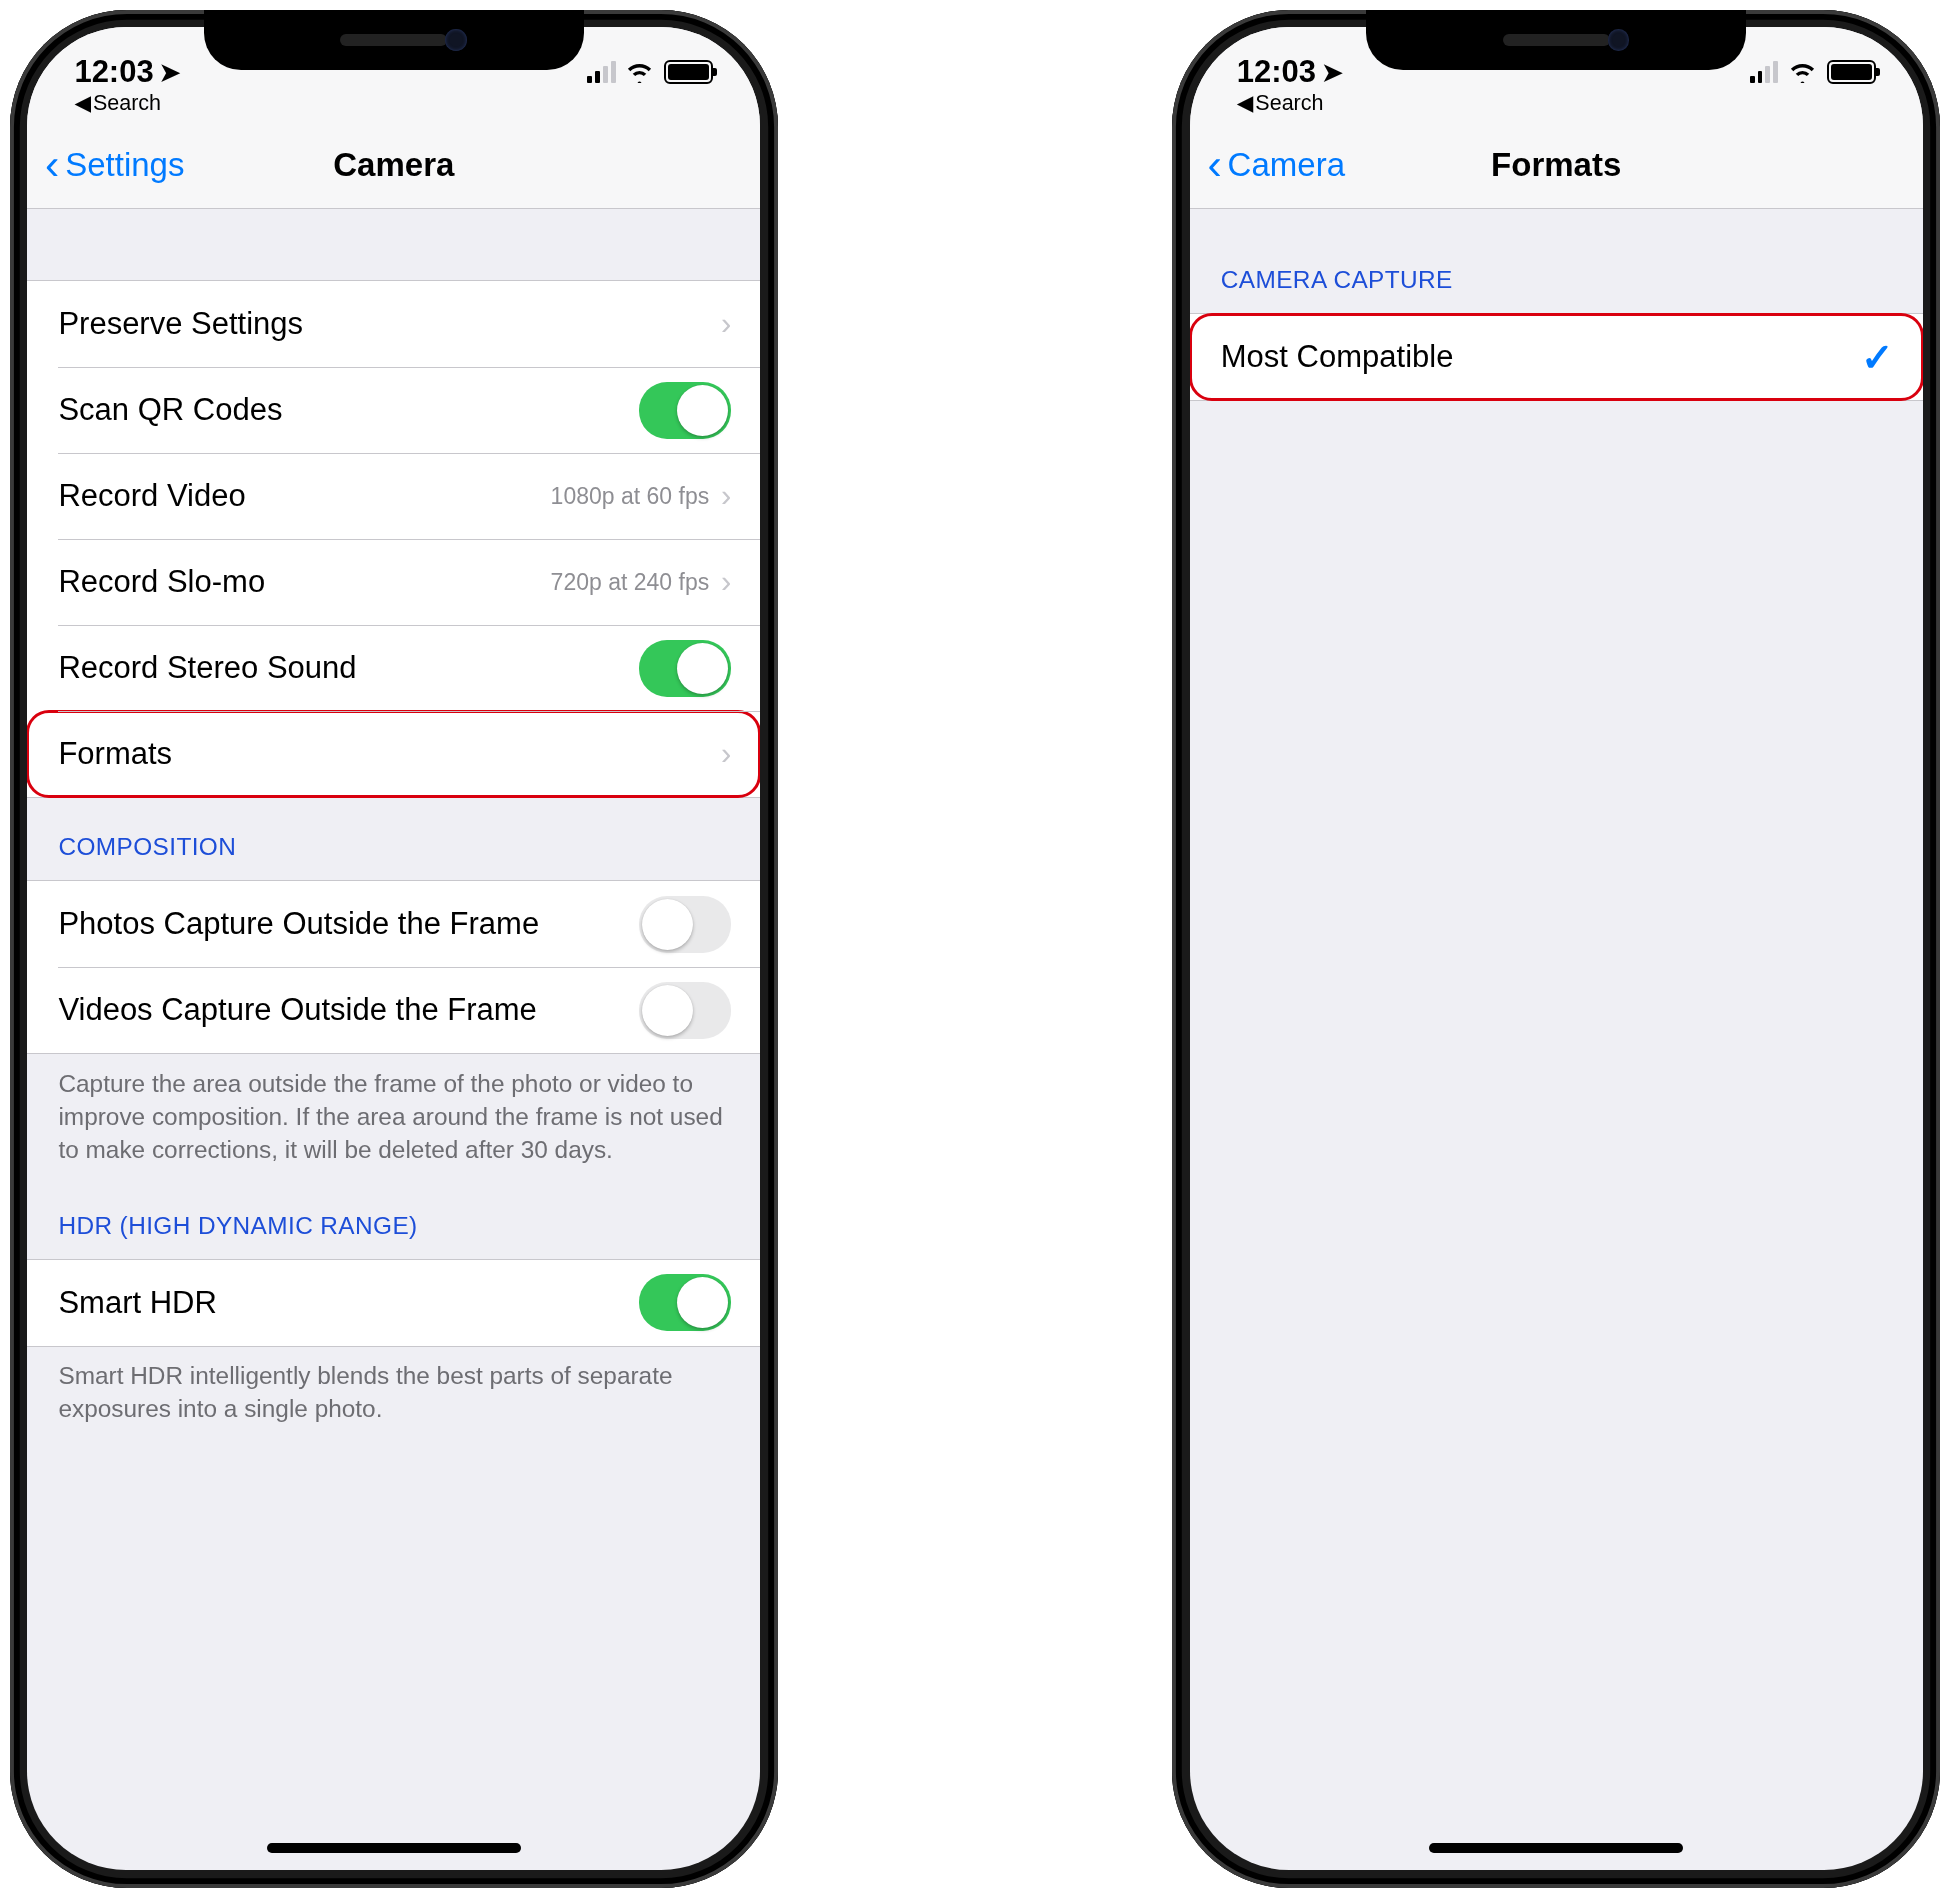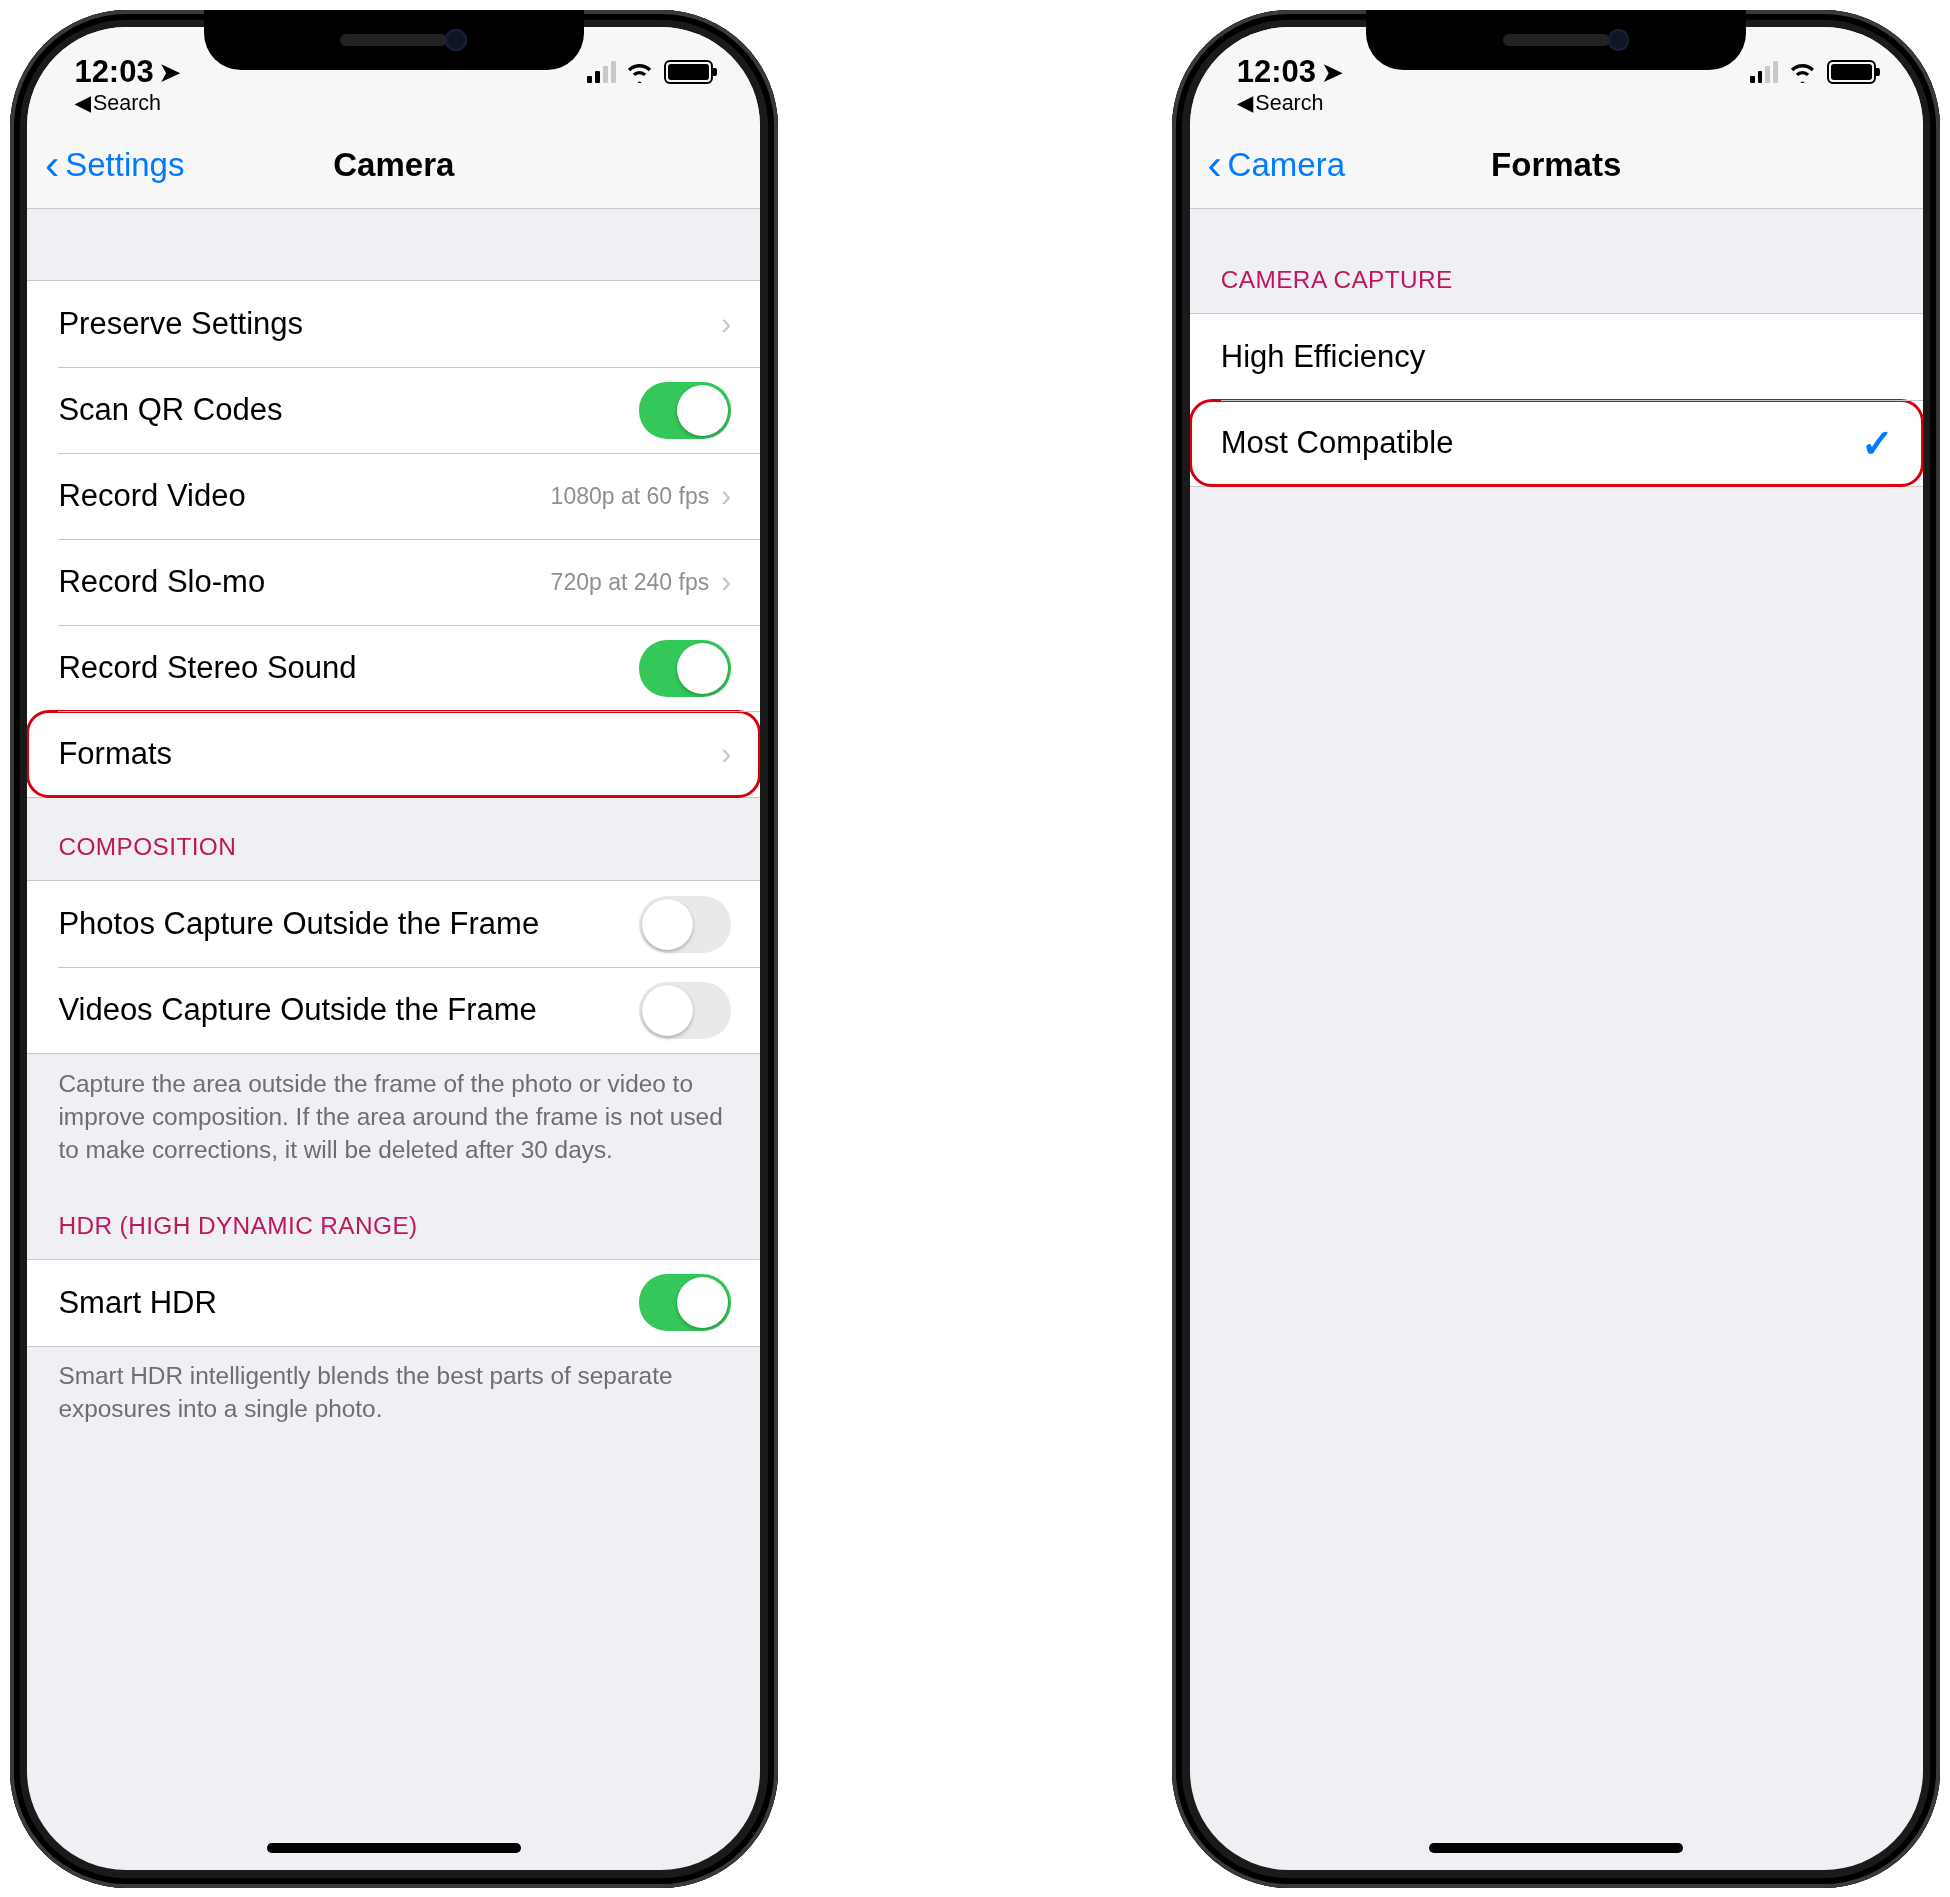--- a/index.html
+++ b/index.html
@@ -181,21 +181,21 @@
     font-weight: 600;
     color: #000;
     pointer-events: none;
   }
   
   .content {
     height: calc(100% - 94px - 88px);
     overflow: hidden;
   }
   .group-header {
-    color: #be185d;
+    color: #1d4ed8;
     font-size: 24.4px;
     padding: 35px 31px 3px 31px;
     text-transform: uppercase;
     letter-spacing: 0.4px;
   }
   .group-header.tall { padding-top: 57px; }
   .spacer { height: 55px; }
   .list {
     background: #fff;
     border-top: 1px solid #c8c7cc;
@@ -431,23 +431,20 @@
       <div class="nav-back">
         <span class="chev">‹</span>
         <span>Camera</span>
       </div>
       <div class="nav-title">Formats</div>
     </div>
 
     <div class="content">
       <div class="group-header tall">CAMERA CAPTURE</div>
       <div class="list">
-        <div class="row">
-          <span class="label">High Efficiency</span>
-        </div>
         <div class="row highlight">
           <span class="label">Most Compatible</span>
           <span class="check">✓</span>
         </div>
       </div>
     </div>
 
     <div class="home-ind"></div>
   </div>
 </div>

